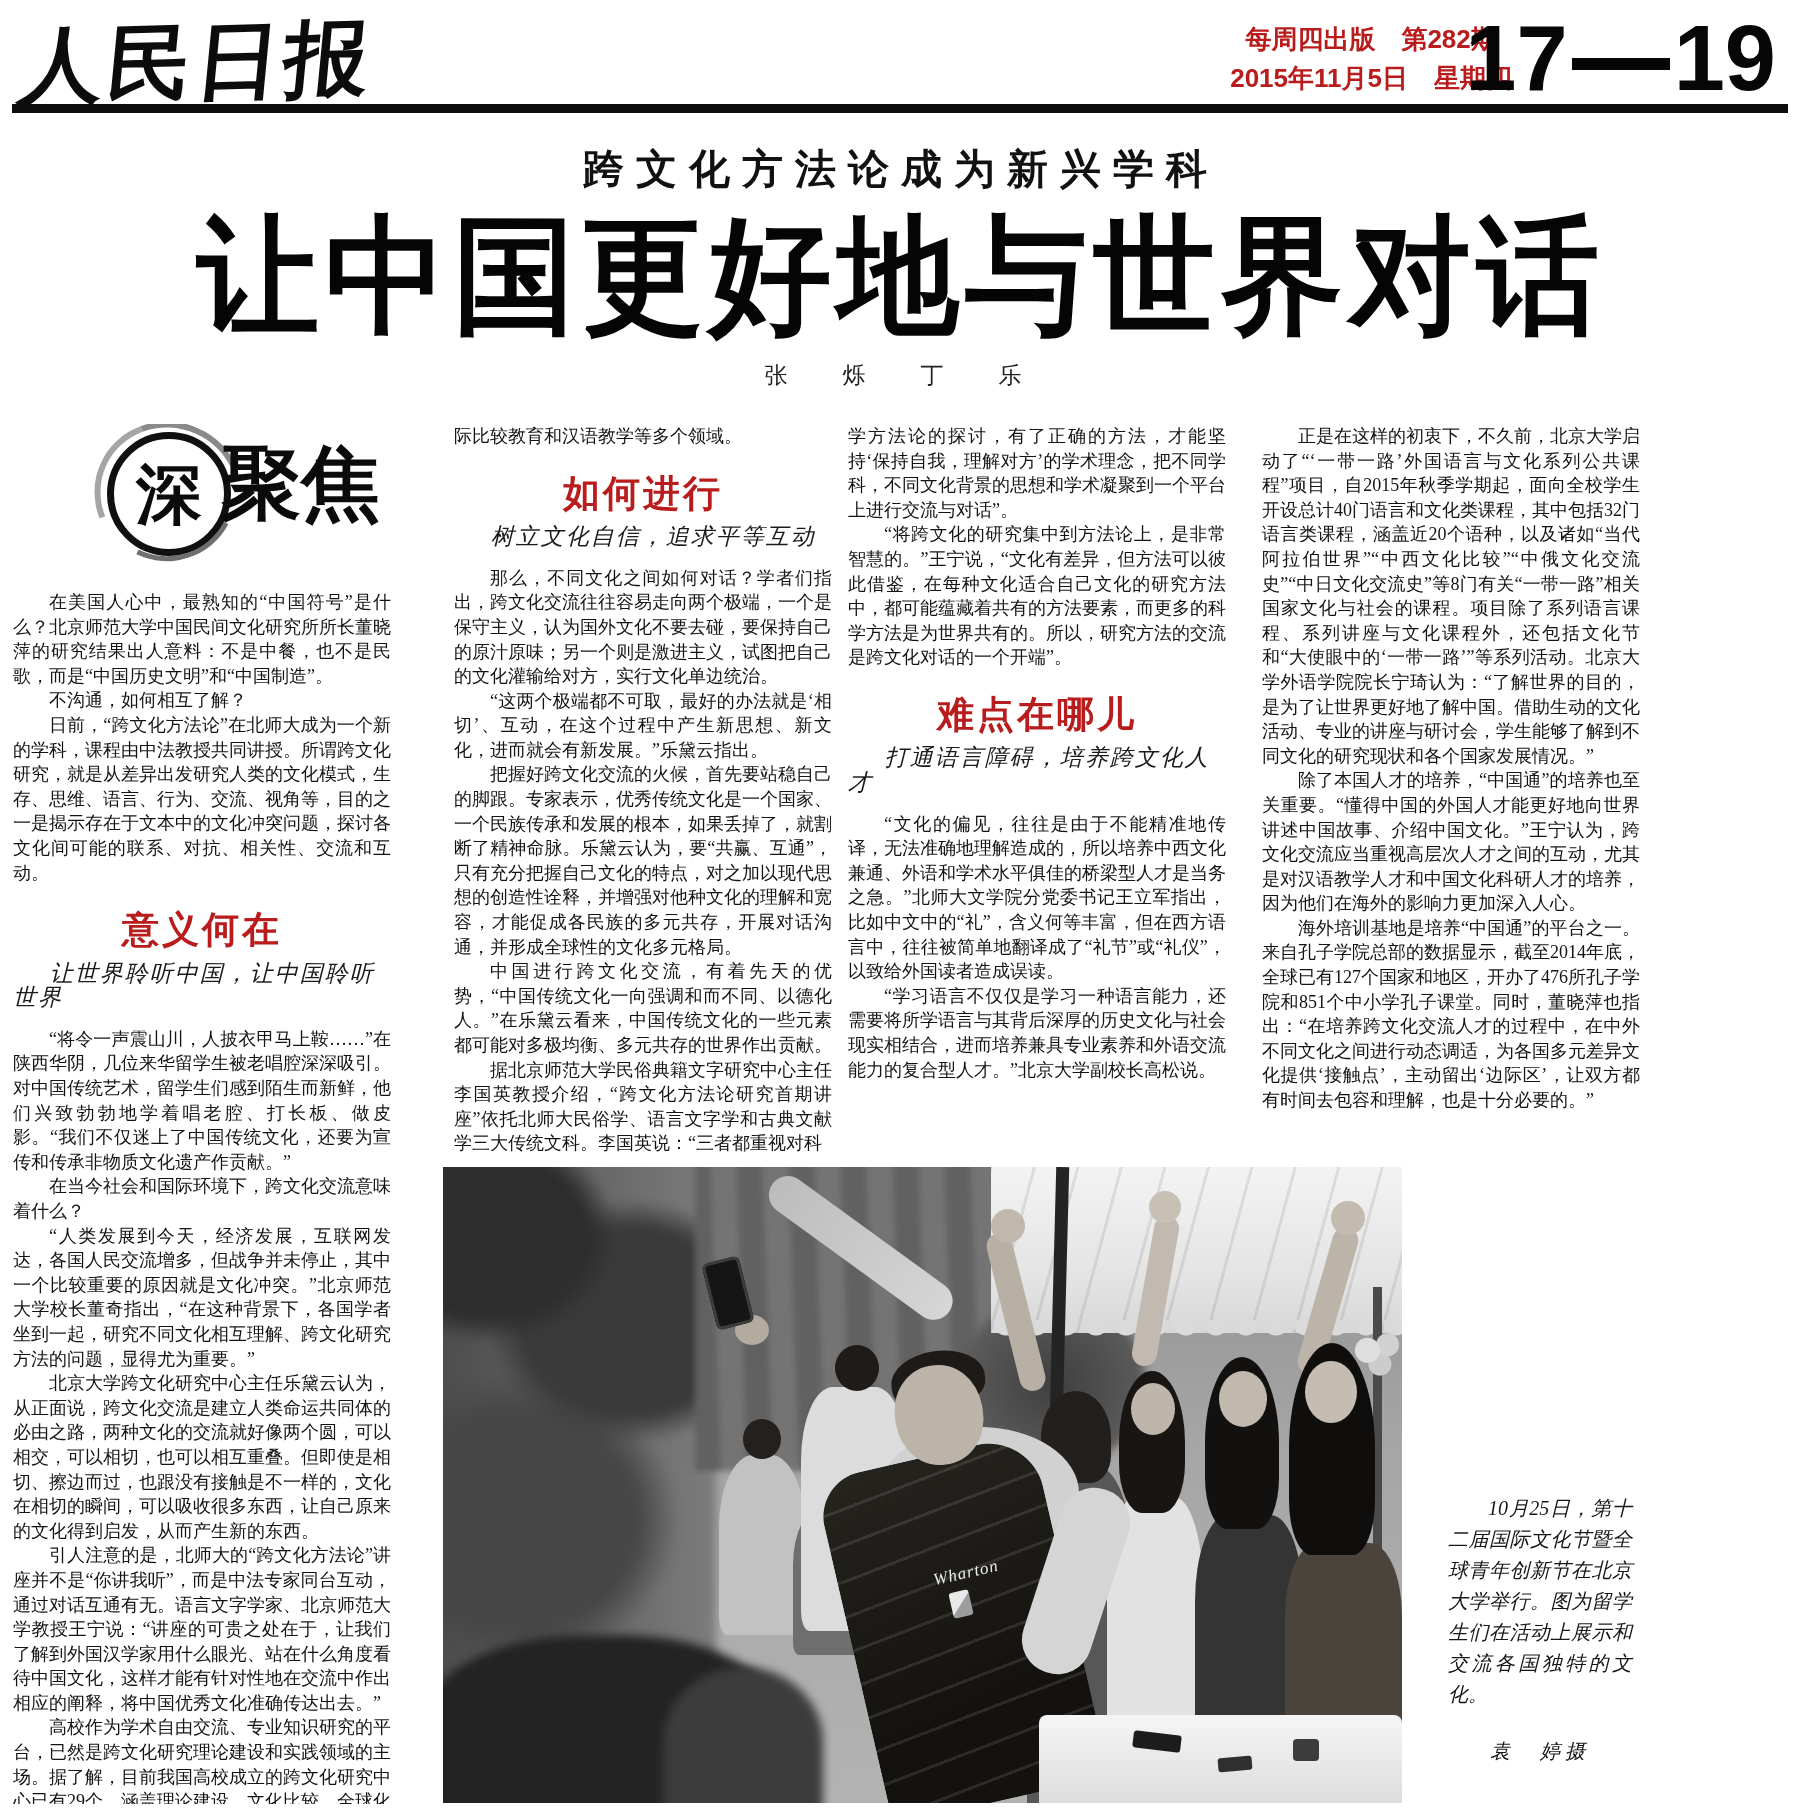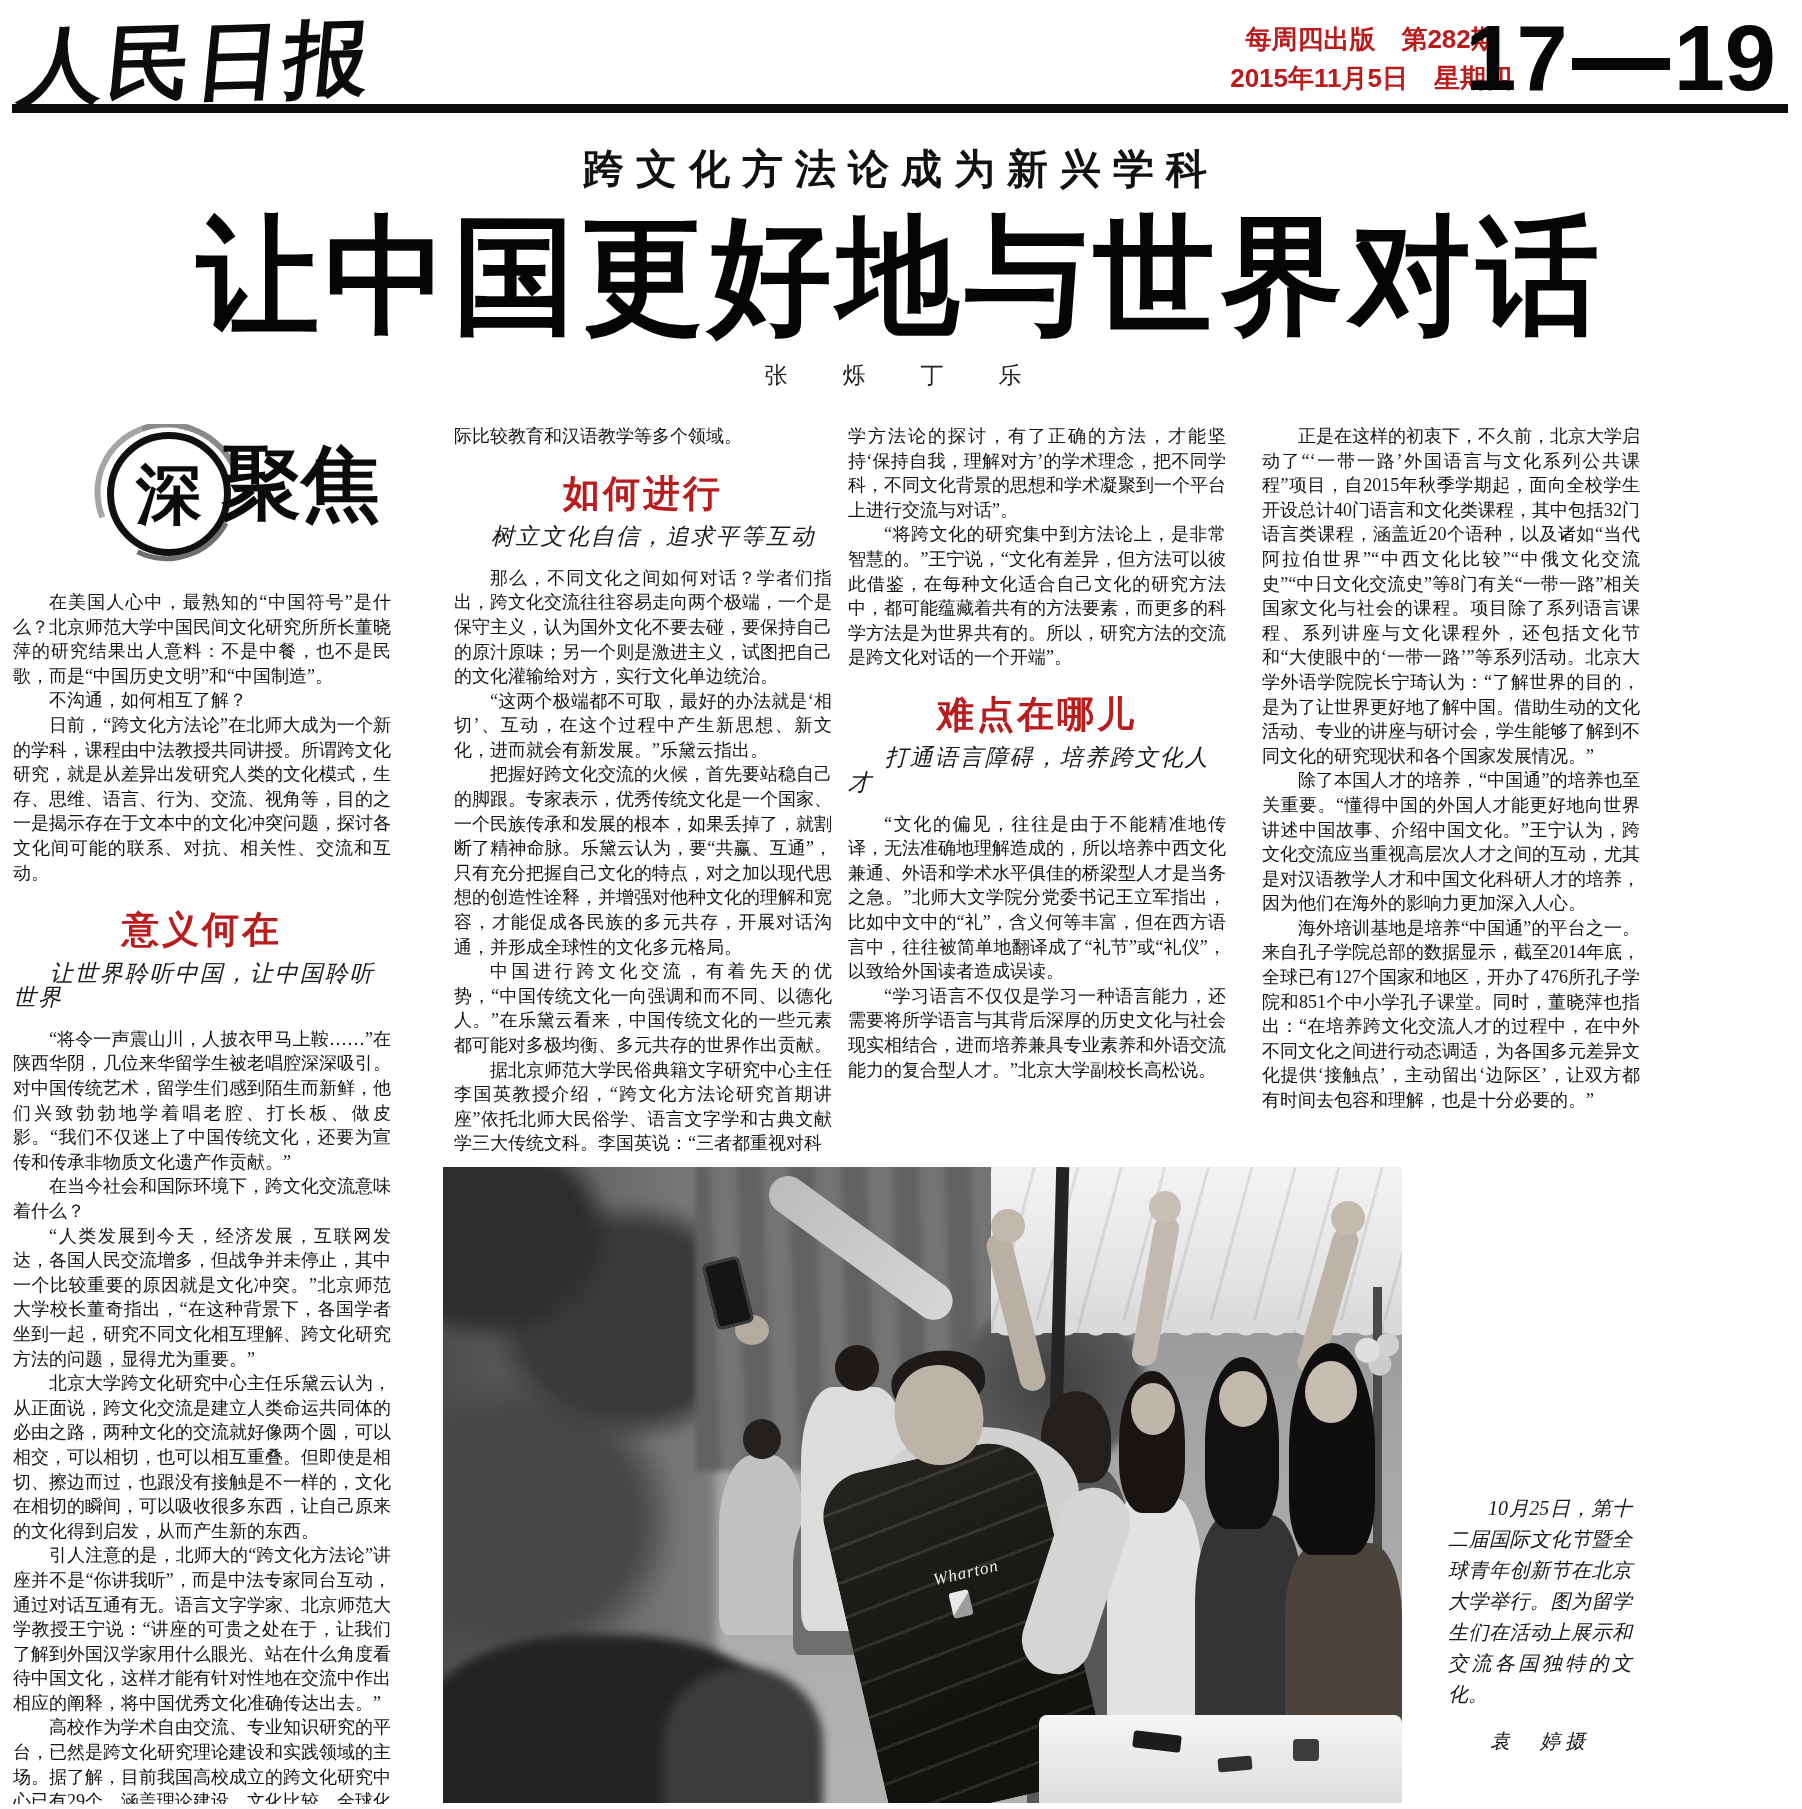--- a/index.html
+++ b/index.html
@@ -133,21 +133,21 @@
   .ph-obj1{left:690px;top:566px;width:48px;height:17px;border-radius:3px;background:#1c1c1c;transform:rotate(7deg);}
   .ph-obj2{left:775px;top:590px;width:34px;height:14px;border-radius:3px;background:#2f2f2f;transform:rotate(-5deg);}
   .ph-obj3{left:850px;top:572px;width:26px;height:22px;border-radius:4px;background:#3c3c3c;}
   .ph-fg1{left:-20px;top:468px;width:360px;height:192px;border-radius:45% 45% 0 0;background:#232323;filter:blur(5px);}
   .ph-fg2{left:220px;top:500px;width:160px;height:150px;border-radius:50% 50% 0 0;background:#3c3c3c;filter:blur(5px);}
 
   
   .photo-caption{position:absolute;left:1448px;top:1493px;width:184px;
       font-size:20px;line-height:31px;text-align:justify;font-style:italic;color:#161616;}
   .caption-text{text-indent:2em;}
-  .photo-credit{margin-top:16px;text-align:center;letter-spacing:5px;}
+  .photo-credit{margin-top:26px;text-align:center;letter-spacing:5px;}
 </style>
 </head>
 <body>
 
 <div class="page">
 
   <div class="masthead-logo">人民日报</div>
   <div class="pub-info">
     <div>每周四出版　第282期</div>
     <div>2015年11月5日　星期四</div>

